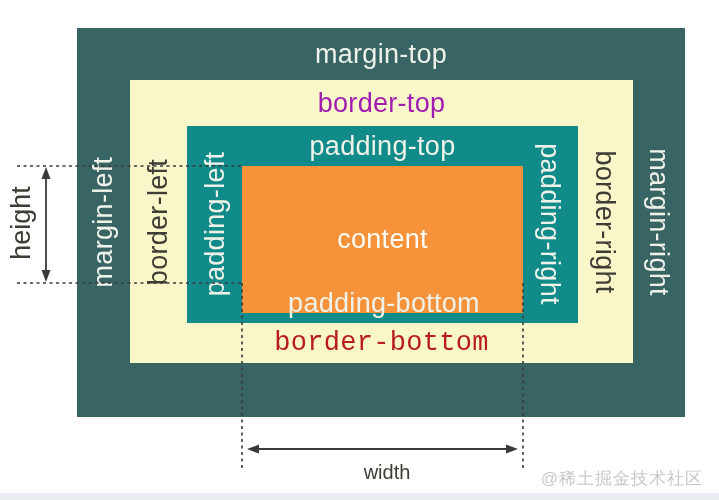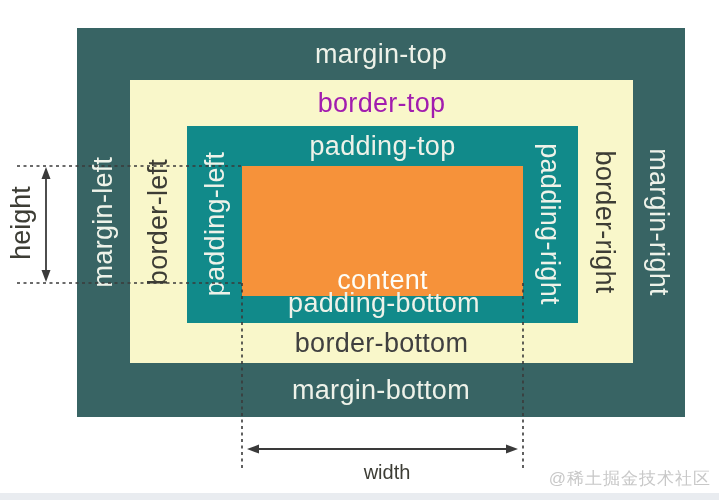--- a/index.html
+++ b/index.html
@@ -9,22 +9,22 @@
     height: 500px;
     background: #ffffff;
     overflow: hidden;
     font-family: "Liberation Sans", sans-serif;
   }
   .box { position: absolute; }
   .box-margin  { left: 77px;  top: 28px;  width: 608px; height: 389px; }
   .box-border  { left: 130px; top: 80px;  width: 503px; height: 283px; }
   .box-padding { left: 187px; top: 126px; width: 391px; height: 197px; }
   .box-content {
-    left: 242px; top: 166px; width: 281px; height: 130px;
-    display: flex; align-items: flex-end; justify-content: center;
+    left: 242px; top: 166px; width: 281px; height: 147px;
+    display: flex; align-items: center; justify-content: center;
   }
   .blabel {
     position: absolute;
     height: 32px;
     display: flex; align-items: center; justify-content: center;
     font-size: 27px;
     letter-spacing: 0.3px;
     white-space: nowrap;
   }
   .lab-margin-top     { left: 77px;  width: 608px; top: 38px;  }
@@ -57,21 +57,21 @@
     font-size: 27px;
     transform: rotate(-90deg);
   }
   .lab-width {
     position: absolute; left: 247px; top: 456px; width: 280px; height: 32px;
     display: flex; align-items: center; justify-content: center;
     font-size: 20px;
   }
   .overlay { position: absolute; left: 0; top: 0; pointer-events: none; }
   .watermark {
-    position: absolute; right: 8px; top: 467px;
+    position: absolute; right: 16px; top: 467px;
     font-size: 17px;
     letter-spacing: 1px;
     white-space: nowrap;
   }
   .footer-strip { position: absolute; left: 0; top: 493px; width: 719px; height: 7px; }
 </style>
 </head>
 <body>
 
 <div class="canvas">
@@ -80,22 +80,21 @@
   <div class="box box-border" style="background-color: rgb(249, 247, 202);"></div>
   <div class="box box-padding" style="background-color: rgb(17, 138, 138);"></div>
   <div class="box box-content" style="background-color: rgb(246, 146, 58);">
     <span class="content-text" style="color: rgb(253, 253, 247);">content</span>
   </div>
 
   <div class="blabel lab-margin-top" style="color: rgb(238, 242, 233);">margin-top</div>
   <div class="blabel lab-border-top" style="color: #a21caf;">border-top</div>
   <div class="blabel lab-padding-top" style="color: rgb(238, 242, 233);">padding-top</div>
   <div class="blabel lab-padding-bottom" style="color: rgb(238, 242, 233);">padding-bottom</div>
-  <div class="blabel lab-border-bottom" style="color: #404040;">border-bottom</div>
-  <div class="blabel lab-margin-bottom" style="color: rgb(238, 242, 233);">margin-bottom</div>
+  <div class="blabel lab-border-bottom" style="color: #b91c1c; font-family: Liberation Mono, monospace;">border-bottom</div>
 
   <div class="vlab rot-l lab-margin-left" style="color: rgb(238, 242, 233);">margin-left</div>
   <div class="vlab rot-l lab-border-left" style="color: rgb(61, 61, 53);">border-left</div>
   <div class="vlab rot-l lab-padding-left" style="color: rgb(238, 242, 233);">padding-left</div>
   <div class="vlab rot-r lab-padding-right" style="color: rgb(238, 242, 233);">padding-right</div>
   <div class="vlab rot-r lab-border-right" style="color: rgb(61, 61, 53);">border-right</div>
   <div class="vlab rot-r lab-margin-right" style="color: rgb(238, 242, 233);">margin-right</div>
 
   <div class="lab-height" style="color: rgb(61, 61, 53);">height</div>
   <div class="lab-width" style="color: rgb(61, 61, 53);">width</div>

